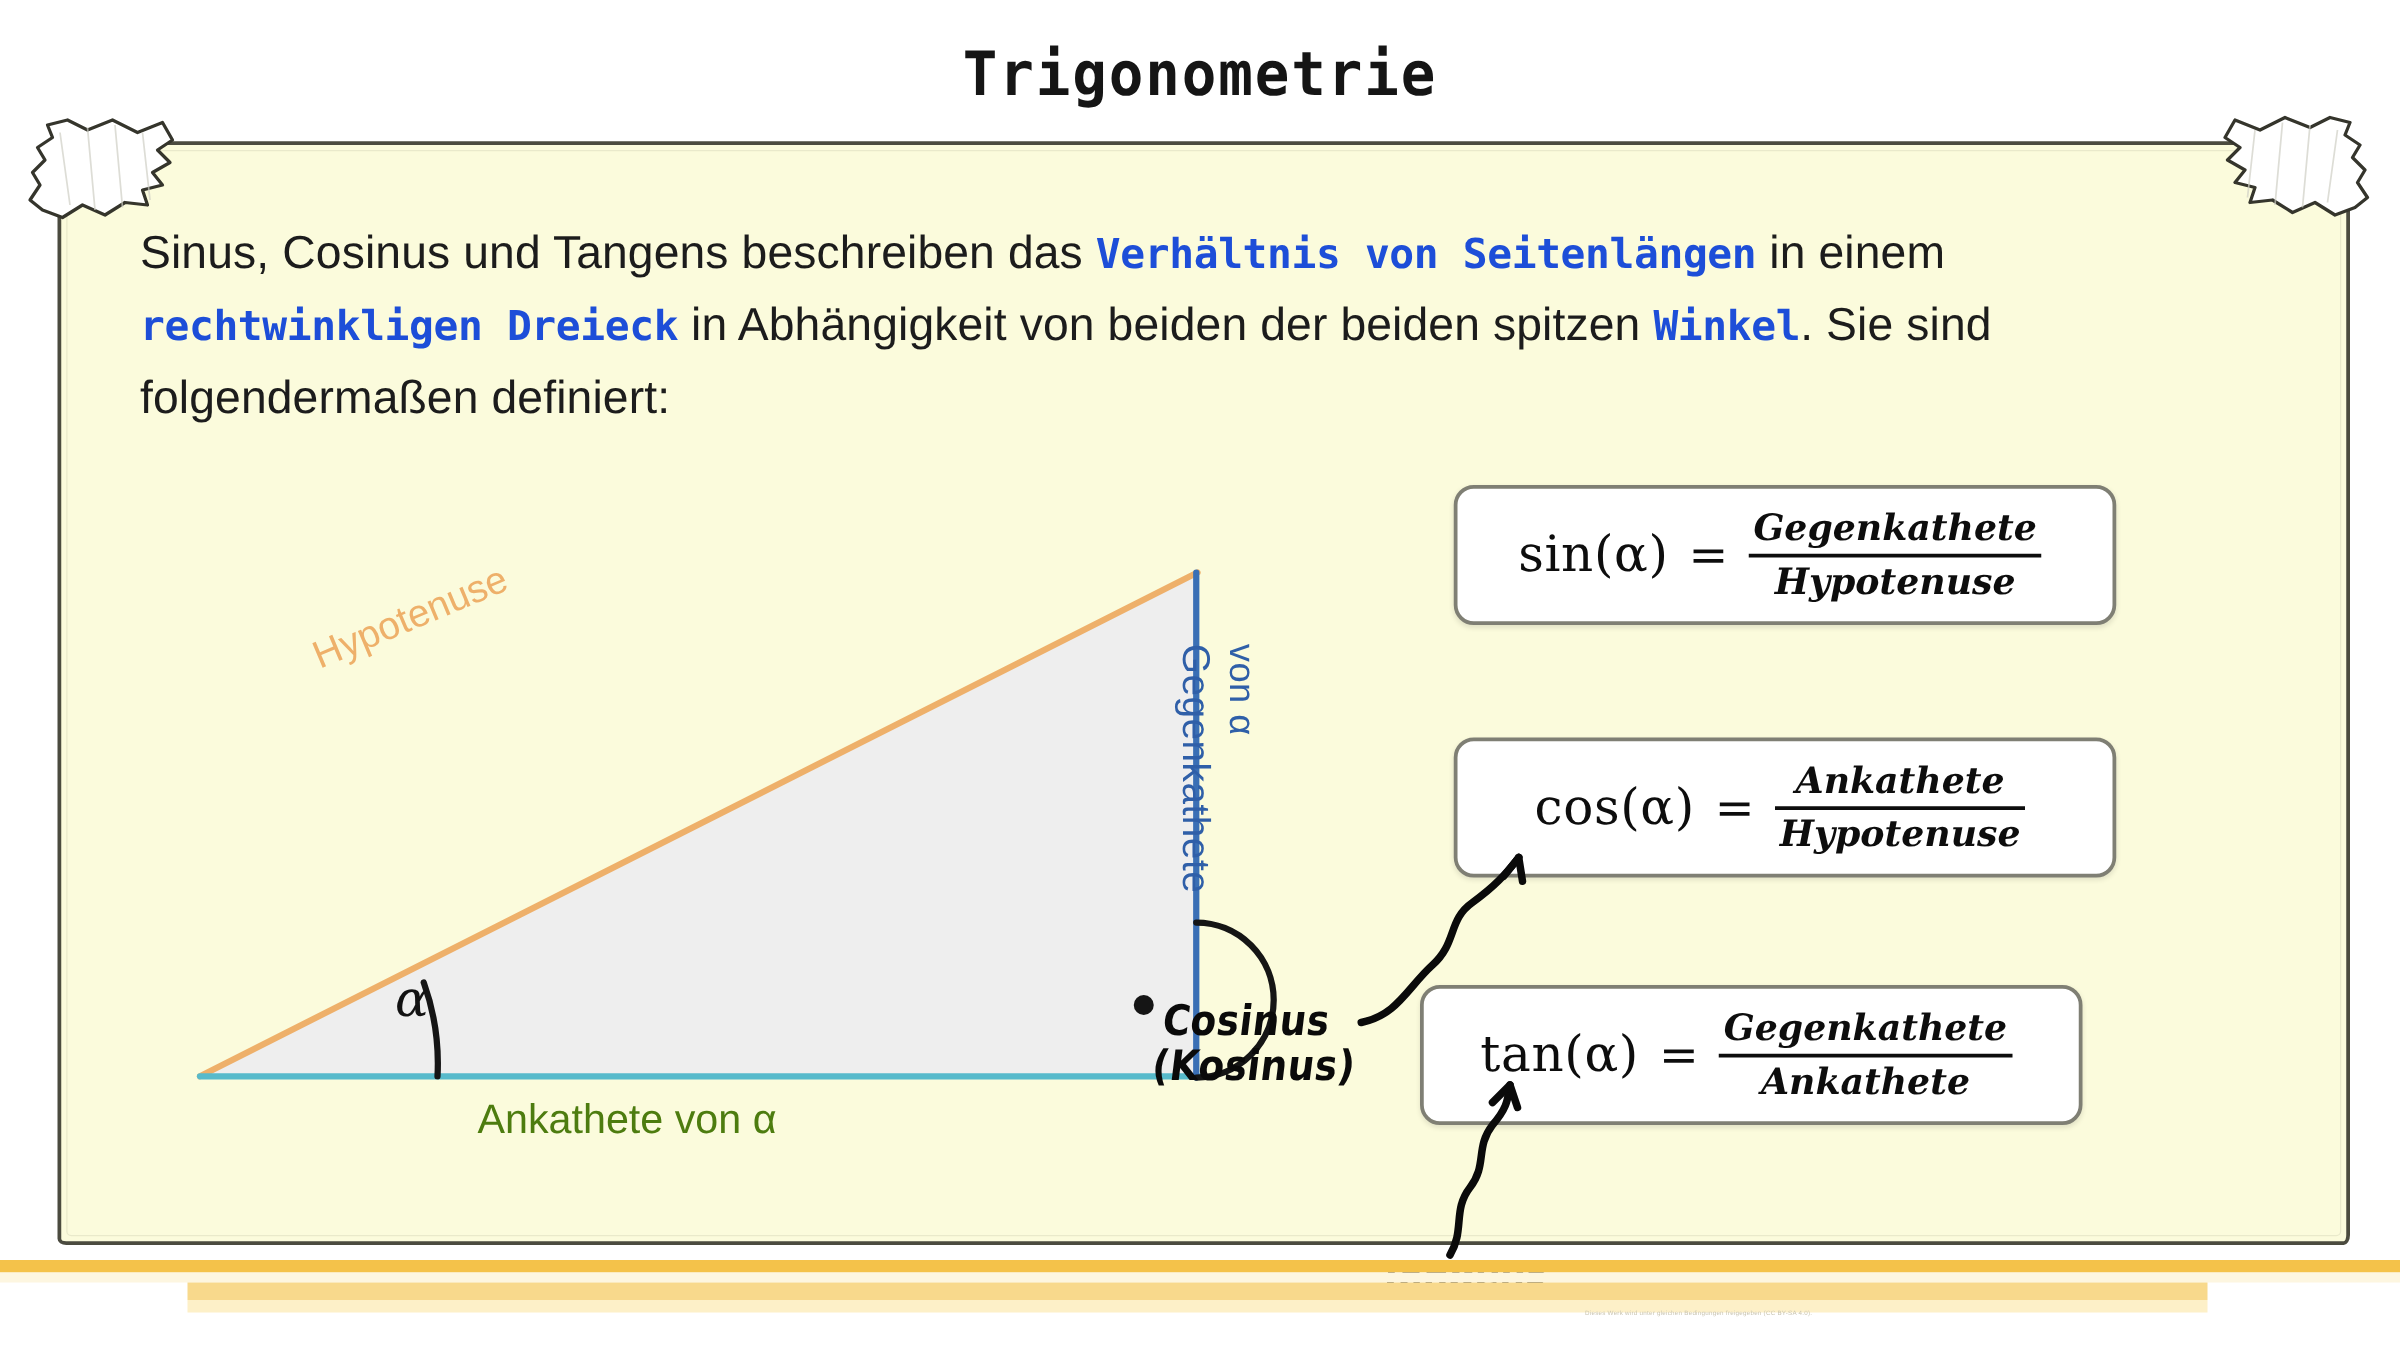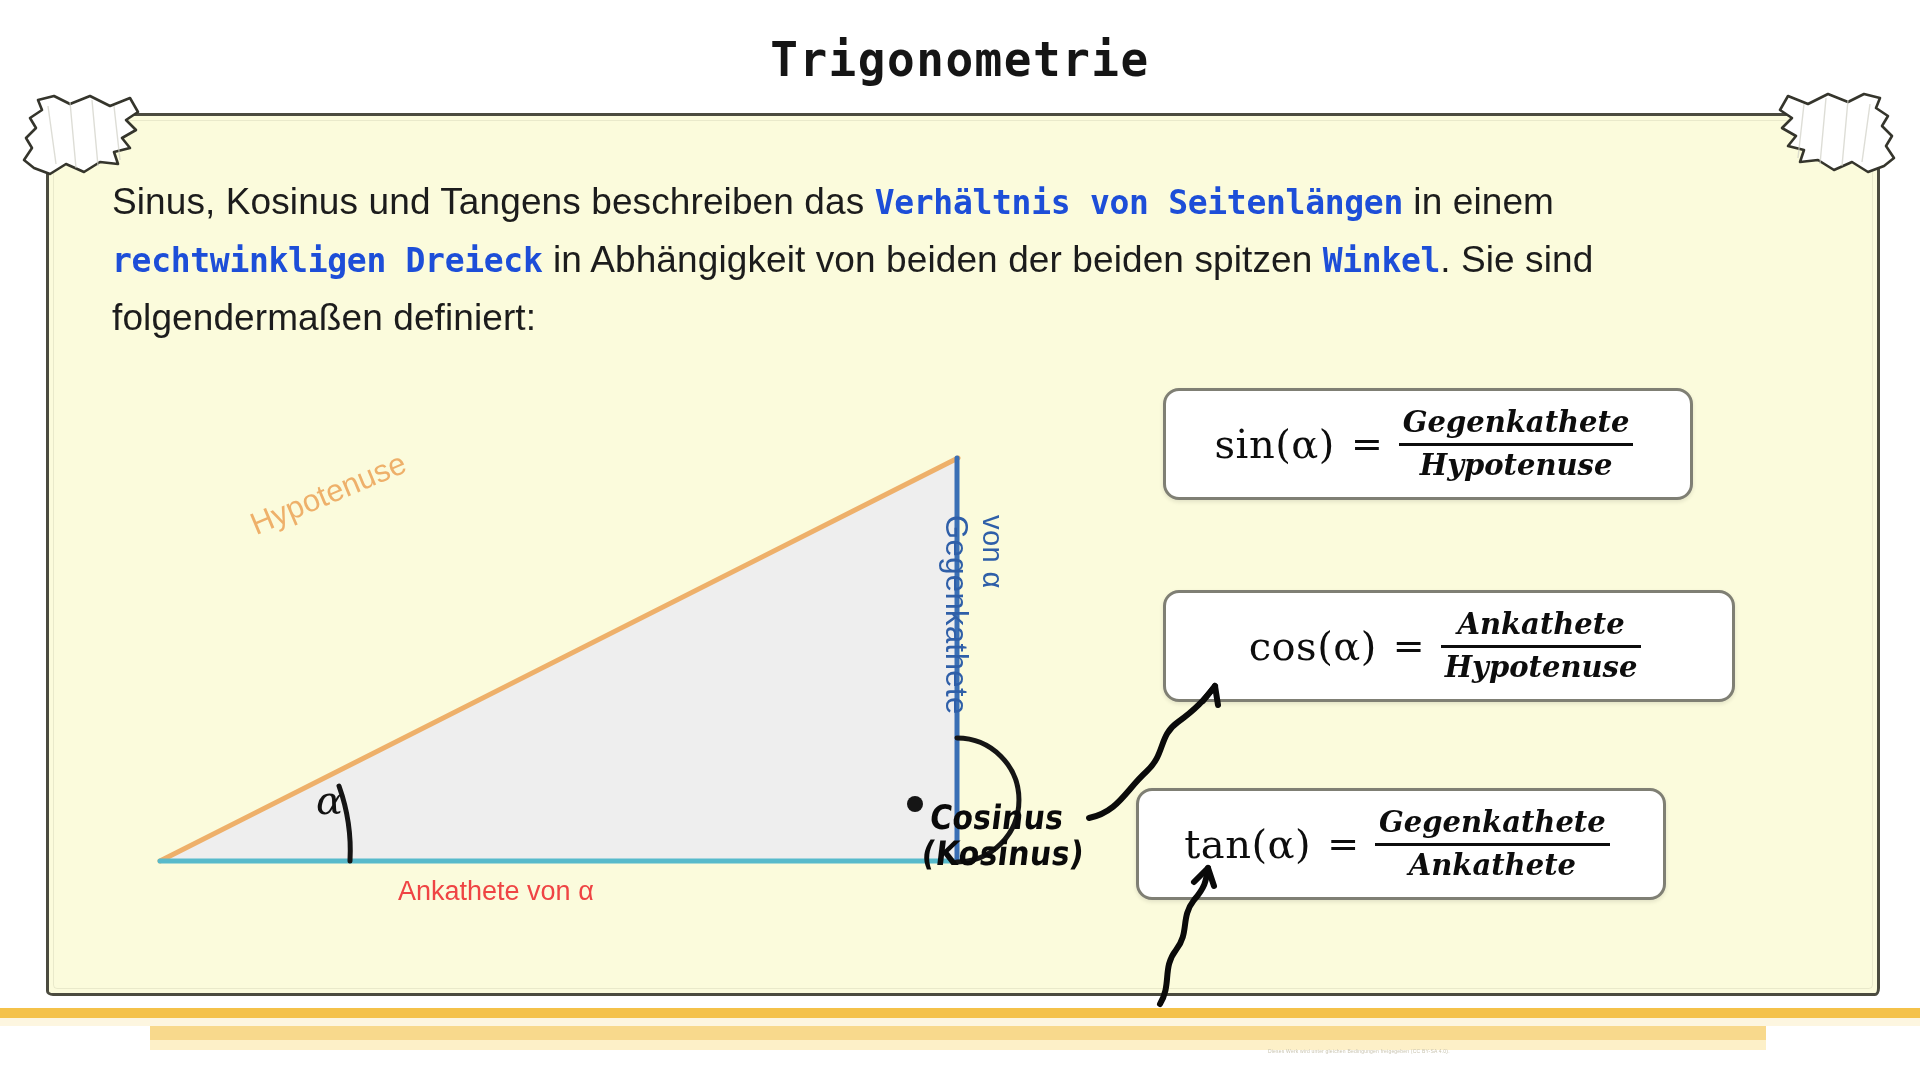--- a/index.html
+++ b/index.html
@@ -71,21 +71,21 @@
 
   .lbl { position: absolute; white-space: nowrap; }
   .lbl-hyp {
     left: 252px; top: 508px;
     font-size: 31px; color: #eeb06a;
     transform: rotate(-22.8deg);
     transform-origin: left center;
   }
   .lbl-ank {
     left: 382px; top: 876px;
-    font-size: 27px; color: #ef4444; margin-left: 16px;
+    font-size: 33px; color: #4d7c0f;
   }
   .lbl-geg-wrap {
     left: 938px; top: 515px;
     width: 78px; height: 280px;
     display: flex; align-items: flex-start; gap: 2px;
   }
   .lbl-geg, .lbl-geg-sub {
     writing-mode: vertical-rl;
     font-size: 31px;
     color: #2f5fa8;
@@ -104,21 +104,21 @@
     position: absolute;
     background: #ffffff;
     border: 3px solid #7f7f74;
     border-radius: 16px;
     display: flex;
     align-items: center;
     justify-content: center;
     box-shadow: 0 2px 4px rgba(0,0,0,0.10);
   }
   .fbox-1 { left: 1163px; top: 388px; width: 530px; height: 112px; }
-  .fbox-2 { left: 1163px; top: 590px; width: 572px; height: 112px; }
+  .fbox-2 { left: 1163px; top: 590px; width: 530px; height: 112px; }
   .fbox-3 { left: 1136px; top: 788px; width: 530px; height: 112px; }
 
   .formula {
     display: flex; align-items: center; gap: 16px;
     font-family: "DejaVu Serif", serif;
     color: #0d0d0d;
     transform: translateX(-4px);
   }
   .fn-name { font-size: 40px; letter-spacing: 0.5px; }
   .fn-eq   { font-size: 38px; }
@@ -178,21 +178,21 @@
     <svg width="140" height="90" viewBox="0 0 140 90">
       <path d="M134 66 L126 54 L132 44 L122 34 L128 24 L116 16 L120 6 L104 2
                L88 10 L68 2 L48 12 L28 4
                L20 18 L32 26 L22 36 L36 44 L28 54 L44 58 L40 70 L58 68
                L74 78 L92 70 L108 80 L124 74 Z" fill="#ffffff" stroke="#35352c" stroke-width="2.6" stroke-linejoin="round"></path>
       <path d="M110 12 L102 70 M88 8 L82 74 M66 6 L60 72 M44 12 L38 66" stroke="#cfcfc4" stroke-width="1.4" fill="none" opacity="0.7"></path>
     </svg>
   </div>
 
   <div class="body-text">
-    <span>Sinus, Kosinus und Tangens beschreiben das </span><span class="hl">Verhältnis von Seitenlängen</span><span> in einem </span><span class="hl">rechtwinkligen Dreieck</span><span> in Abhängigkeit von beiden der beiden spitzen </span><span class="hl">Winkel</span><span>. Sie sind folgendermaßen definiert:</span>
+    <span>Sinus, Cosinus und Tangens beschreiben das </span><span class="hl">Verhältnis von Seitenlängen</span><span> in einem </span><span class="hl">rechtwinkligen Dreieck</span><span> in Abhängigkeit von beiden der beiden spitzen </span><span class="hl">Winkel</span><span>. Sie sind folgendermaßen definiert:</span>
   </div>
 
   <div class="diagram">
     <svg width="1020" height="500" viewBox="0 0 1020 500">
 
       <polygon points="50,460 845,460 845,60" fill="#eeeeee"></polygon>
 
       <line x1="48" y1="461" x2="846" y2="58" stroke="#eeb06a" stroke-width="5" stroke-linecap="round"></line>
 
       <line x1="48" y1="461" x2="847" y2="461" stroke="#57bacb" stroke-width="5" stroke-linecap="round"></line>

